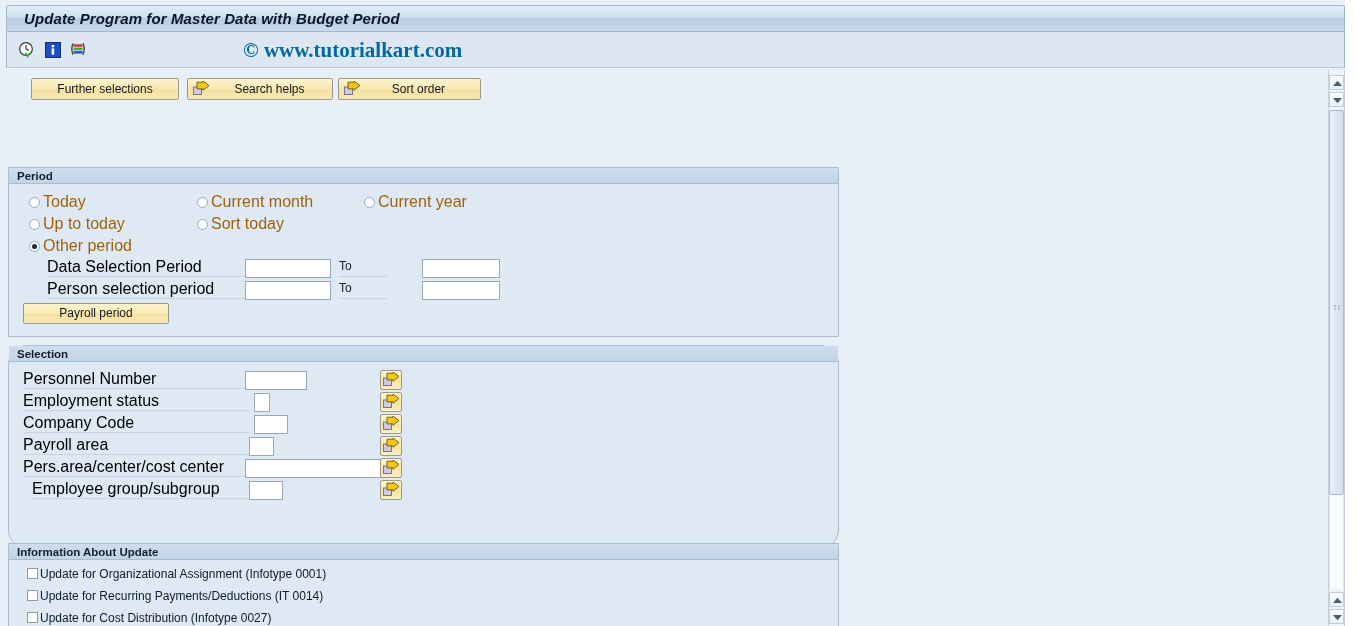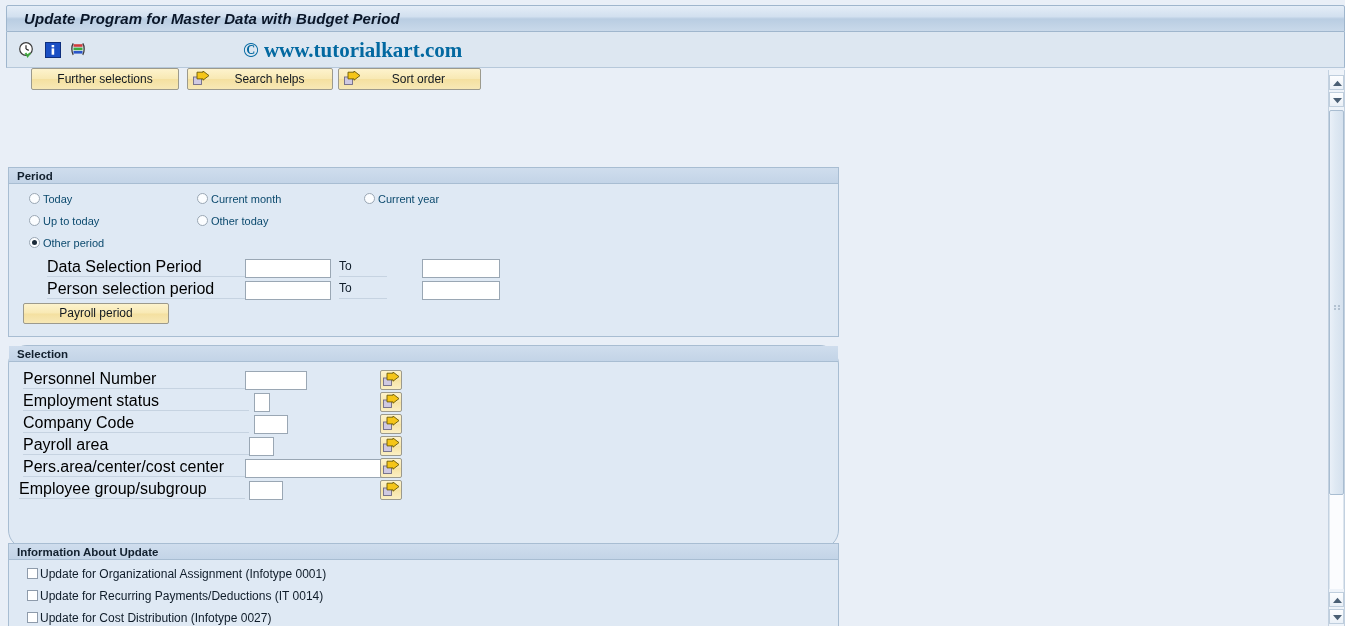--- a/index.html
+++ b/index.html
@@ -72,21 +72,21 @@
   
   .content {
     position: absolute;
     left: 0; top: 68px;
     width: 1322px; height: 558px;
     background: #e9eff7;
     overflow: hidden;
   }
 
   
-  .btnrow { position: absolute; left: 7px; top: 0; padding-left: 24px; }
+  .btnrow { position: absolute; left: 7px; top: 10px; padding-left: 24px; }
   .sapbtn {
     position: relative;
     display: inline-block;
     height: 22px;
     background: linear-gradient(to bottom, #fdf3cd 0%, #f8e9b4 48%, #f4e0a0 52%, #f7e8b6 100%);
     border: 1px solid #9c9a8d;
     border-radius: 2px;
     box-sizing: border-box;
     font-size: 12px;
     color: #111820;
@@ -123,21 +123,21 @@
     line-height: 15px;
     font-weight: bold;
   }
   .panel-bd { position: relative; }
 
   #panel-period      { top: 99px;  height: 170px; }
   #panel-selection   { top: 277px; height: 204px; border-radius: 19px; }
   #panel-info        { top: 475px; height: 160px; }
 
   
-  .radio-row { position: absolute; font-size: 11px; color: #0c4a6e; }
+  .radio-row { position: absolute; font-size: 16px; color: #a16207; }
   .rb {
     display: inline-block;
     width: 11px; height: 11px;
     border-radius: 50%;
     border: 1px solid #9aa7b4;
     background: #fbfdff;
     vertical-align: -1px;
     margin-right: 3px;
     box-sizing: border-box;
     position: relative;
@@ -342,21 +342,21 @@
           <span class="rb"></span><span>Current month</span>
         </div>
         <div class="radio-row" style="left:355px; top:9px;">
           <span class="rb"></span><span>Current year</span>
         </div>
 
         <div class="radio-row" style="left:20px; top:31px;">
           <span class="rb"></span><span>Up to today</span>
         </div>
         <div class="radio-row" style="left:188px; top:31px;">
-          <span class="rb"></span><span>Other today</span>
+          <span class="rb"></span><span>Sort today</span>
         </div>
 
         <div class="radio-row" style="left:20px; top:53px;">
           <span class="rb on"></span><span>Other period</span>
         </div>
 
         <div class="flabel" style="left:38px; top:74px; width:206px;">Data Selection Period</div>
         <input class="fin" style="left: 236px; top: 75px; width: 86px;" value="">
         <div class="ftxt" style="left:330px; top:74px; width:48px;">To</div>
         <input class="fin" style="left: 413px; top: 75px; width: 78px;" value="">
@@ -414,21 +414,21 @@
 
         <div class="flabel" style="left:14px; top:96px; width:226px;">Pers.area/center/cost center</div>
         <input class="fin" style="left: 236px; top: 97px; width: 140px;" value="">
         <div class="arrbtn" style="left:371px; top:96px;">
           <svg width="17" height="16" viewBox="0 0 17 16">
               <rect x="0.5" y="6" width="8" height="7.5" fill="#cfc9e2" stroke="#6e6a86" stroke-width="0.9"></rect>
               <path d="M4 1.2 H10 V0 L16 4.6 L10 9.2 V7.9 H4 Z" fill="#f5c518" stroke="#6b5a07" stroke-width="0.9" stroke-linejoin="round"></path>
             </svg>
         </div>
 
-        <div class="flabel" style="left:10px; top:118px; width:226px;">Employee group/subgroup</div>
+        <div class="flabel" style="left:23px; top:118px; width:226px;">Employee group/subgroup</div>
         <input class="fin" style="left: 240px; top: 119px; width: 34px;" value="">
         <div class="arrbtn" style="left:371px; top:118px;">
           <svg width="17" height="16" viewBox="0 0 17 16">
               <rect x="0.5" y="6" width="8" height="7.5" fill="#cfc9e2" stroke="#6e6a86" stroke-width="0.9"></rect>
               <path d="M4 1.2 H10 V0 L16 4.6 L10 9.2 V7.9 H4 Z" fill="#f5c518" stroke="#6b5a07" stroke-width="0.9" stroke-linejoin="round"></path>
             </svg>
         </div>
       </div>
     </div>
 

